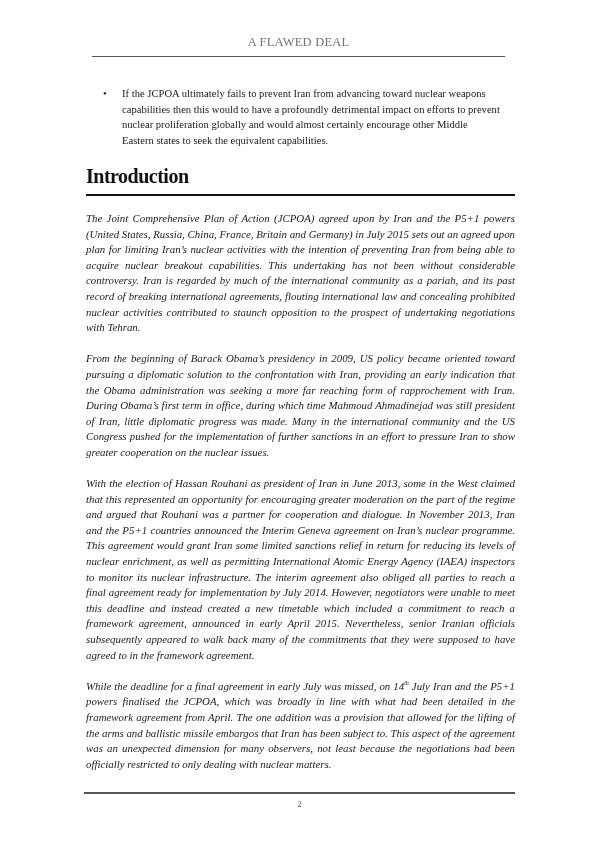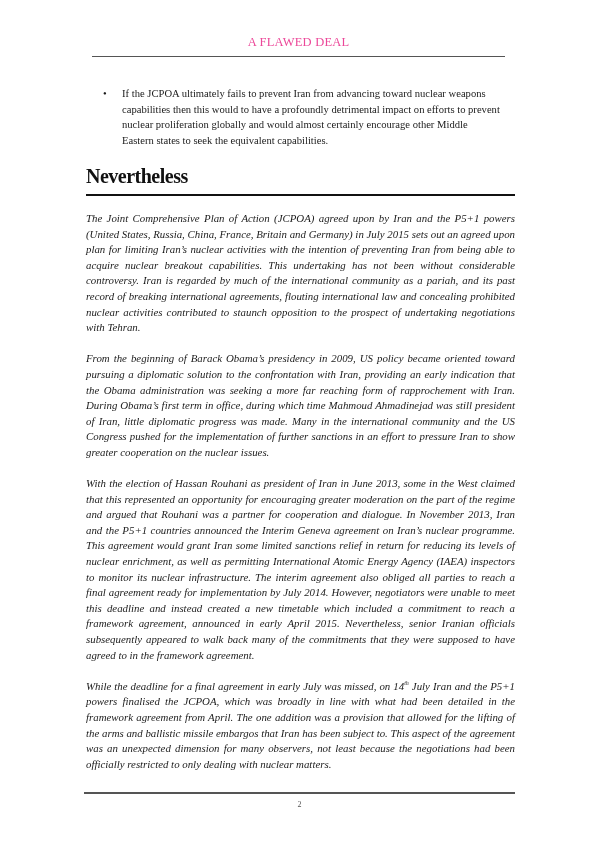--- a/index.html
+++ b/index.html
@@ -1,19 +1,19 @@
 <!DOCTYPE html>
 <html><head>
 <meta charset="utf-8">
 <style>
   html, body { margin: 0; padding: 0; background: #ffffff; }
   body { width: 600px; height: 849px; position: relative; overflow: hidden;
          font-family: "Liberation Serif", "DejaVu Serif", serif; color: #1a1a1a; }
   .running-header { position: absolute; top: 35px; left: 92px; width: 413px; text-align: center;
-         font-size: 12.5px; letter-spacing: 0.2px; color: #ec4899; }
+         font-size: 12.5px; letter-spacing: 0.2px; color: #737373; }
   .header-rule { position: absolute; top: 56px; left: 92px; width: 413px; height: 0;
          border-top: 1px solid #555; }
   .bullet-list { position: absolute; top: 86px; left: 100px; width: 400px; margin: 0; padding: 0; list-style: none; }
   .bullet-item { position: relative; padding-left: 22px; font-size: 10.6px; line-height: 15.6px; }
   .bullet-dot { position: absolute; left: 3px; top: 0; }
   .section-heading { position: absolute; top: 165px; left: 86px; margin: 0;
          font-size: 20px; font-weight: bold; letter-spacing: -0.5px; color: #111; }
   .heading-rule { position: absolute; top: 194px; left: 86px; width: 429px; height: 0;
          border-top: 2px solid #111; }
   .body-text { position: absolute; top: 211px; left: 86px; width: 429px; font-style: italic; }
@@ -30,21 +30,21 @@
 <div class="running-header">A FLAWED DEAL</div>
 <div class="header-rule"></div>
 
 <ul class="bullet-list">
   <li class="bullet-item">
     <span class="bullet-dot">•</span>
     <span>If the JCPOA ultimately fails to prevent Iran from advancing toward nuclear weapons capabilities then this would to have a profoundly detrimental impact on efforts to prevent nuclear proliferation globally and would almost certainly encourage other Middle Eastern states to seek the equivalent capabilities.</span>
   </li>
 </ul>
 
-<h1 class="section-heading">Nevertheless</h1>
+<h1 class="section-heading">Introduction</h1>
 <div class="heading-rule"></div>
 
 <div class="body-text">
   <p class="para">The Joint Comprehensive Plan of Action (JCPOA) agreed upon by Iran and the P5+1 powers (United States, Russia, China, France, Britain and Germany) in July 2015 sets out an agreed upon plan for limiting Iran’s nuclear activities with the intention of preventing Iran from being able to acquire nuclear breakout capabilities. This undertaking has not been without considerable controversy. Iran is regarded by much of the international community as a pariah, and its past record of breaking international agreements, flouting international law and concealing prohibited nuclear activities contributed to staunch opposition to the prospect of undertaking negotiations with Tehran.</p>
   <p class="para">From the beginning of Barack Obama’s presidency in 2009, US policy became oriented toward pursuing a diplomatic solution to the confrontation with Iran, providing an early indication that the Obama administration was seeking a more far reaching form of rapprochement with Iran. During Obama’s first term in office, during which time Mahmoud Ahmadinejad was still president of Iran, little diplomatic progress was made. Many in the international community and the US Congress pushed for the implementation of further sanctions in an effort to pressure Iran to show greater cooperation on the nuclear issues.</p>
   <p class="para">With the election of Hassan Rouhani as president of Iran in June 2013, some in the West claimed that this represented an opportunity for encouraging greater moderation on the part of the regime and argued that Rouhani was a partner for cooperation and dialogue. In November 2013, Iran and the P5+1 countries announced the Interim Geneva agreement on Iran’s nuclear programme. This agreement would grant Iran some limited sanctions relief in return for reducing its levels of nuclear enrichment, as well as permitting International Atomic Energy Agency (IAEA) inspectors to monitor its nuclear infrastructure. The interim agreement also obliged all parties to reach a final agreement ready for implementation by July 2014. However, negotiators were unable to meet this deadline and instead created a new timetable which included a commitment to reach a framework agreement, announced in early April 2015. Nevertheless, senior Iranian officials subsequently appeared to walk back many of the commitments that they were supposed to have agreed to in the framework agreement.</p>
   <p class="para"><span>While the deadline for a final agreement in early July was missed, on 14</span><sup>th</sup><span> July Iran and the P5+1 powers finalised the JCPOA, which was broadly in line with what had been detailed in the framework agreement from April. The one addition was a provision that allowed for the lifting of the arms and ballistic missile embargos that Iran has been subject to. This aspect of the agreement was an unexpected dimension for many observers, not least because the negotiations had been officially restricted to only dealing with nuclear matters.</span></p>
 </div>
 
 <div class="footer-rule"></div>

